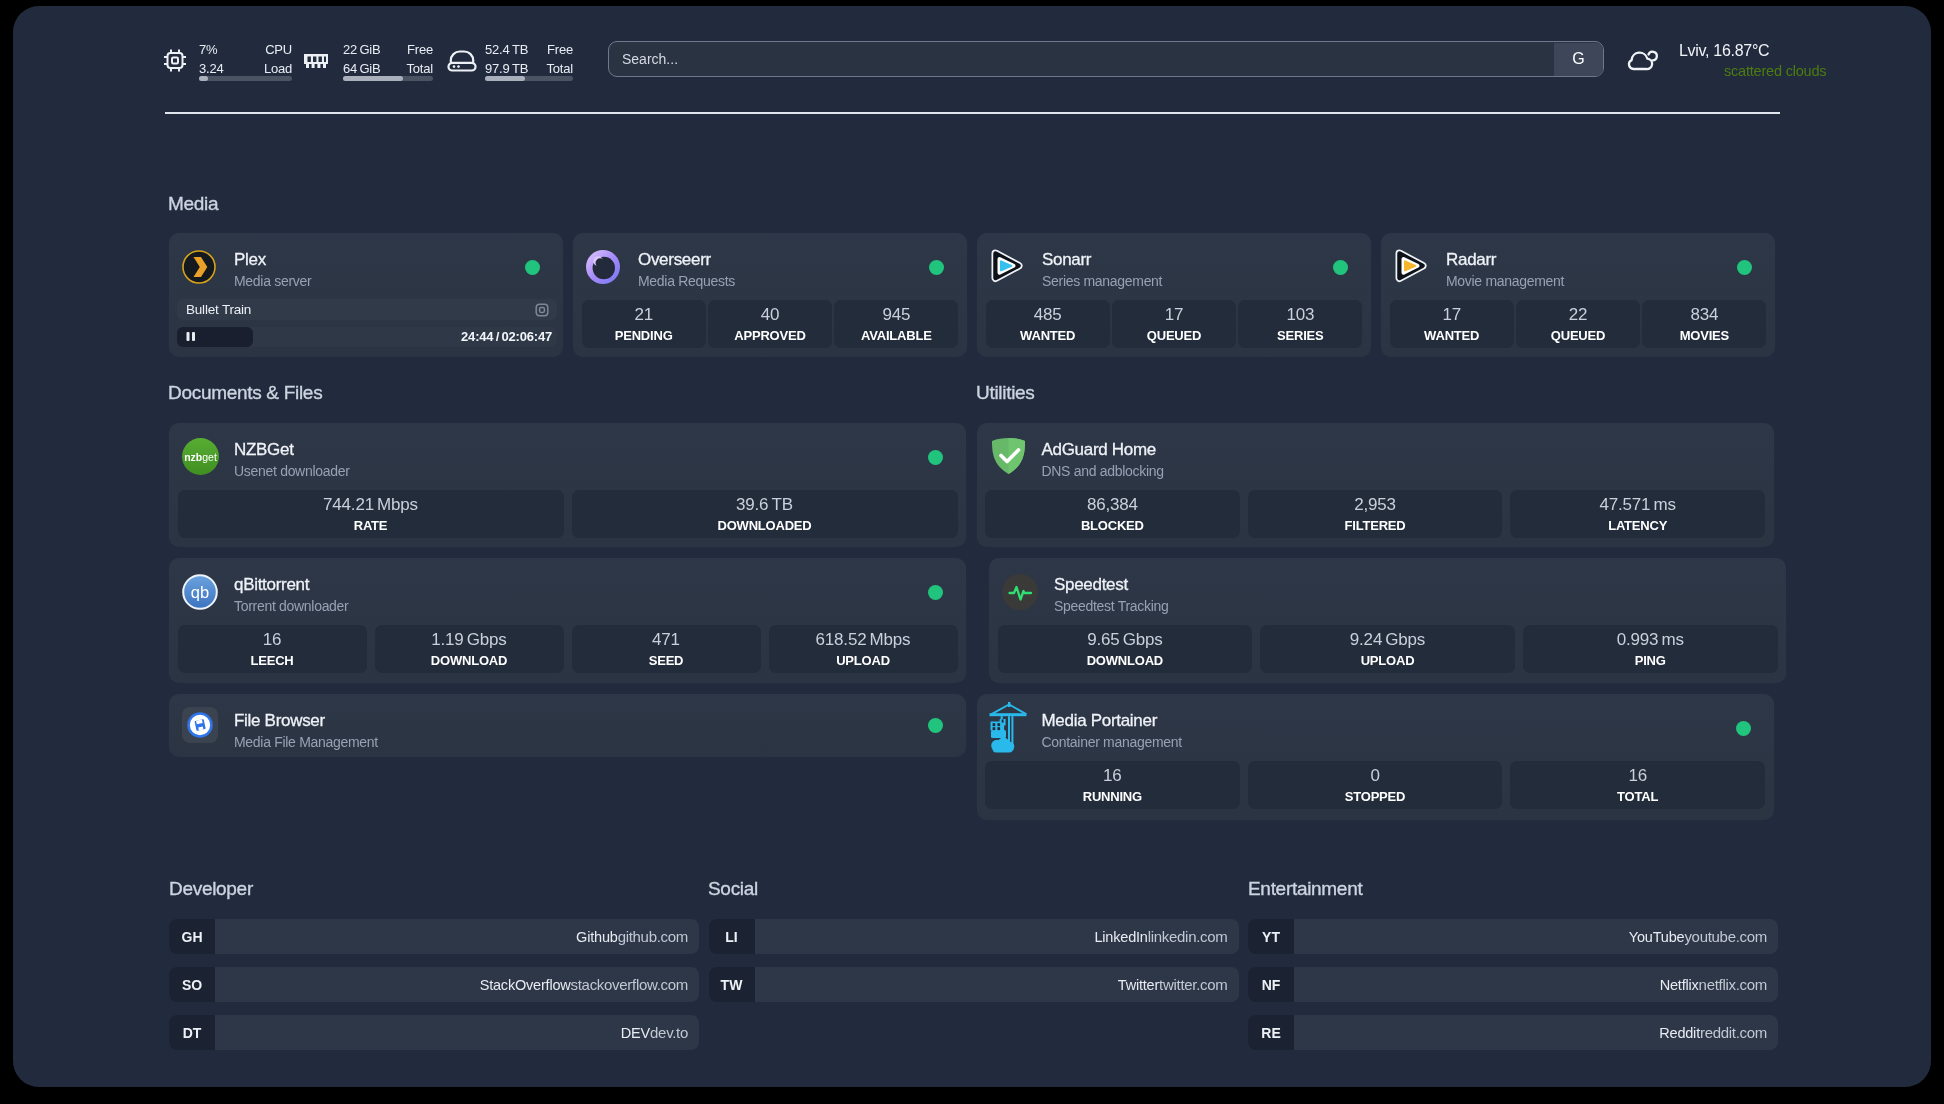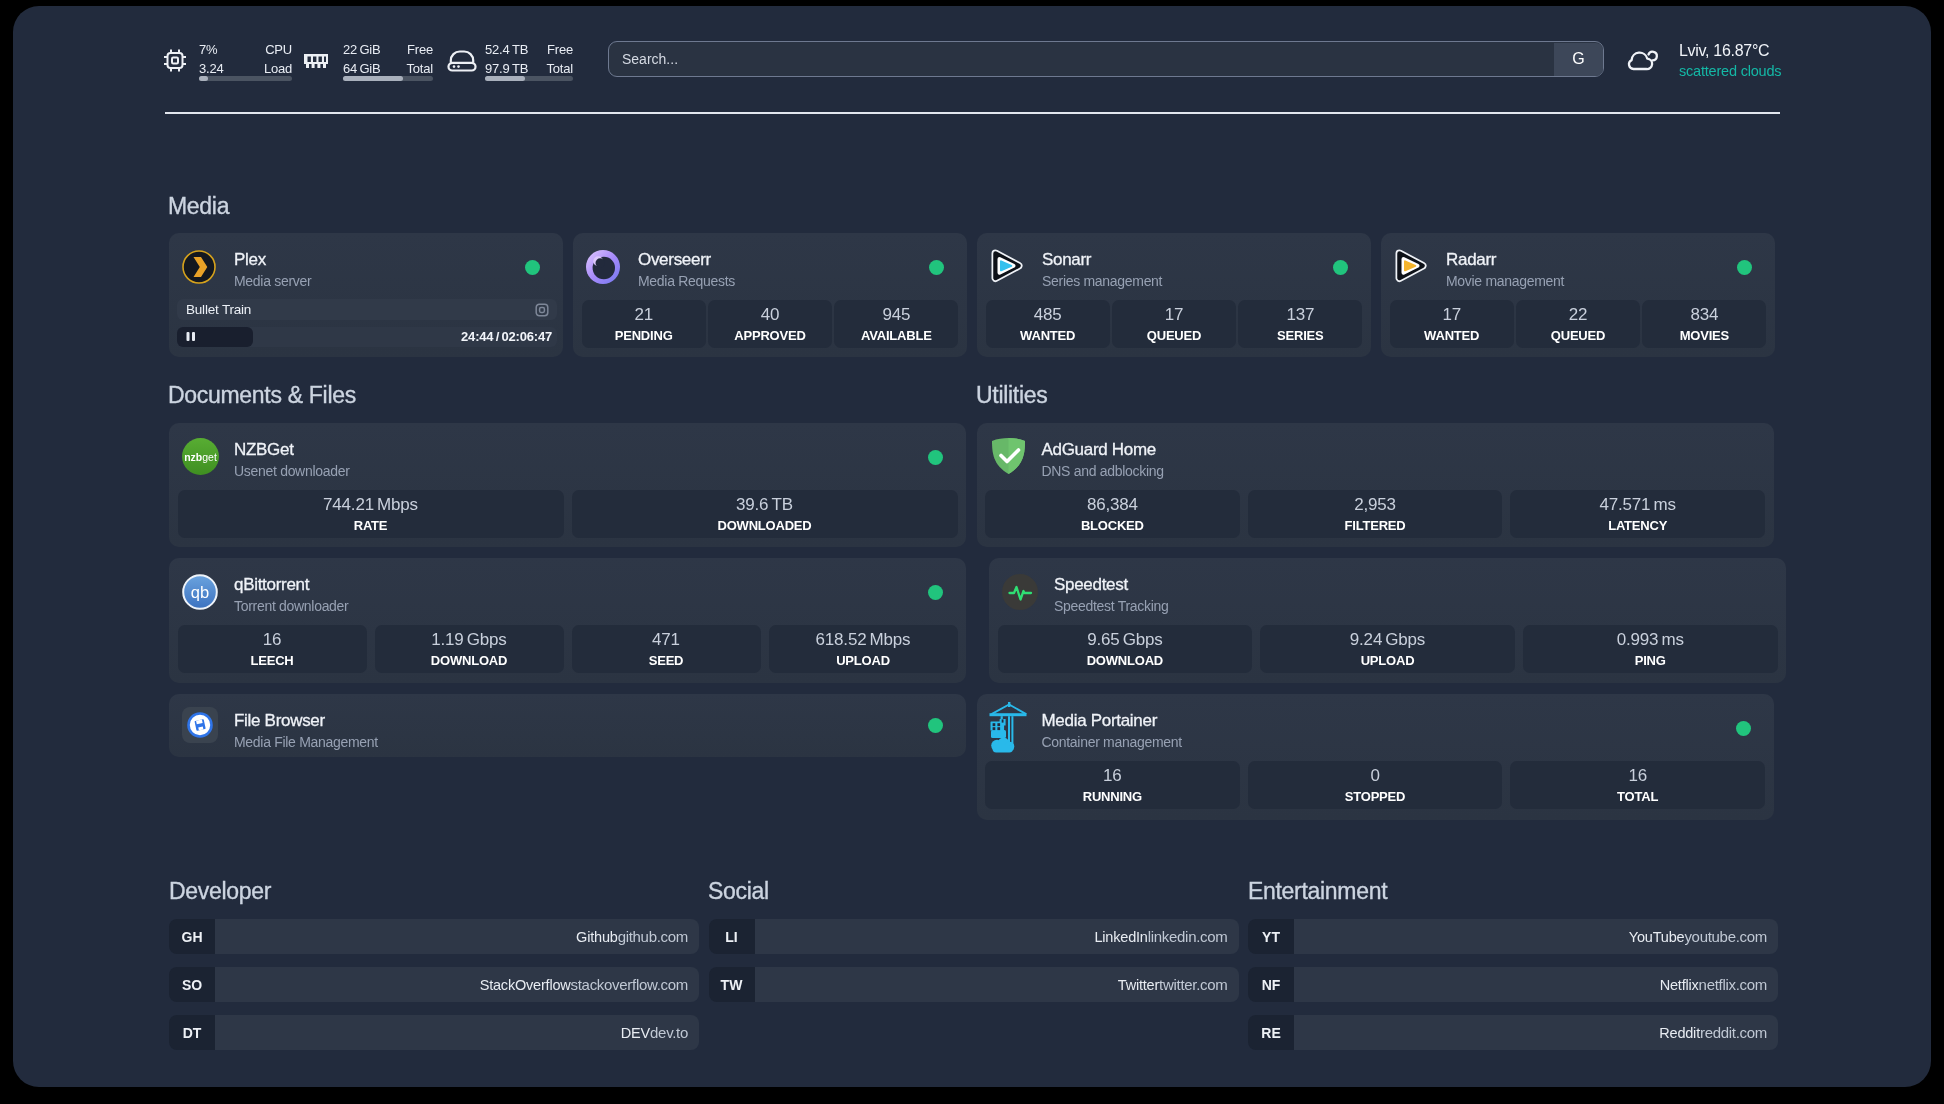--- a/index.html
+++ b/index.html
@@ -17,25 +17,25 @@
 .bar i { display:block; height:4.5px; border-radius:3px; background:#a9b0bc; }
 #search { position:absolute; left:608px; top:41px; width:996px; height:36px;
   background:#2a3342; border:1.5px solid #6e7990; border-radius:9px;
   display:flex; align-items:center; }
 #search .ph { flex:1; padding-left:13px; font-size:14px; color:#d5dae3; }
 #search .g { width:49px; height:33px; background:#3d4759; border-radius:0 7px 7px 0;
   display:flex; align-items:center; justify-content:center;
   font-size:16px; color:#fff; }
 #weather { position:absolute; left:1679px; top:40px; line-height:21px; }
 #weather .t1 { font-size:16px; letter-spacing:-0.3px; color:#f1f4f9; }
-#weather .t2 { font-size:14.5px; letter-spacing:-0.2px; color:#14b8a6; }
+#weather .t2 { font-size:14.5px; letter-spacing:-0.2px; color:#4d7c0f;margin-left:45px; }
 #divider { position:absolute; left:165px; top:112px; width:1615px; height:2px;
   background:#e2e6ee; }
 
-h2 { position:absolute; font-size:23px; letter-spacing:-0.3px; font-weight:normal; color:#ccd4e0;text-align:right; -webkit-text-stroke:0.35px #ccd4e0; }
+h2 { position:absolute; font-size:19px; letter-spacing:-0.3px; font-weight:normal; color:#ccd4e0;text-align:right; -webkit-text-stroke:0.35px #ccd4e0; }
 .card { position:absolute; background:linear-gradient(180deg,#2e3747,#2b3442);
   border-radius:10px; }
 .ico { position:absolute; left:13px; top:17px; }
 .title { position:absolute; left:65px; top:15px; font-size:17px; letter-spacing:-0.3px;
   color:#eff2f7; line-height:23px; -webkit-text-stroke:0.3px #eff2f7; }
 .sub { position:absolute; left:65px; top:38.5px; font-size:14px; letter-spacing:-0.3px;
   color:#97a1b3; line-height:19px; }
 .dot { position:absolute; width:15px; height:15px; border-radius:50%;
   background:#21c47d; top:27px; right:23px; }
 .stats { position:absolute; left:8.5px; right:8.5px; top:67px; display:flex; }
@@ -204,21 +204,21 @@
  <div class="stats g3">
   <div class="stat">
           <div class="num">485</div>
           <div class="lbl">WANTED</div>
         </div>
   <div class="stat">
           <div class="num">17</div>
           <div class="lbl">QUEUED</div>
         </div>
   <div class="stat">
-          <div class="num">137</div>
+          <div class="num">103</div>
           <div class="lbl">SERIES</div>
         </div>
  </div>
 </div>
 <div class="card" style="left:1381px;top:233px;width:394px;height:124px">
  <svg class="ico" style="top:14px" width="33" height="38" viewBox="0 0 33 38">
   <polygon points="5.5,6.5 28.5,18.8 5.5,31" fill="#eef1f6" stroke="#eef1f6" stroke-width="8" stroke-linejoin="round"></polygon>
   <polygon points="5.5,6.5 28.5,18.8 5.5,31" fill="#0d1118" stroke="#0d1118" stroke-width="4.5" stroke-linejoin="round"></polygon>
   <polygon points="9.5,12 23.5,18.8 9.5,25.6" fill="#fff" stroke="#fff" stroke-width="4" stroke-linejoin="round"></polygon>
   <polygon points="11,14.3 21.3,18.8 11,23.3" fill="#f6b52d" stroke="#f6b52d" stroke-width="2" stroke-linejoin="round"></polygon>

